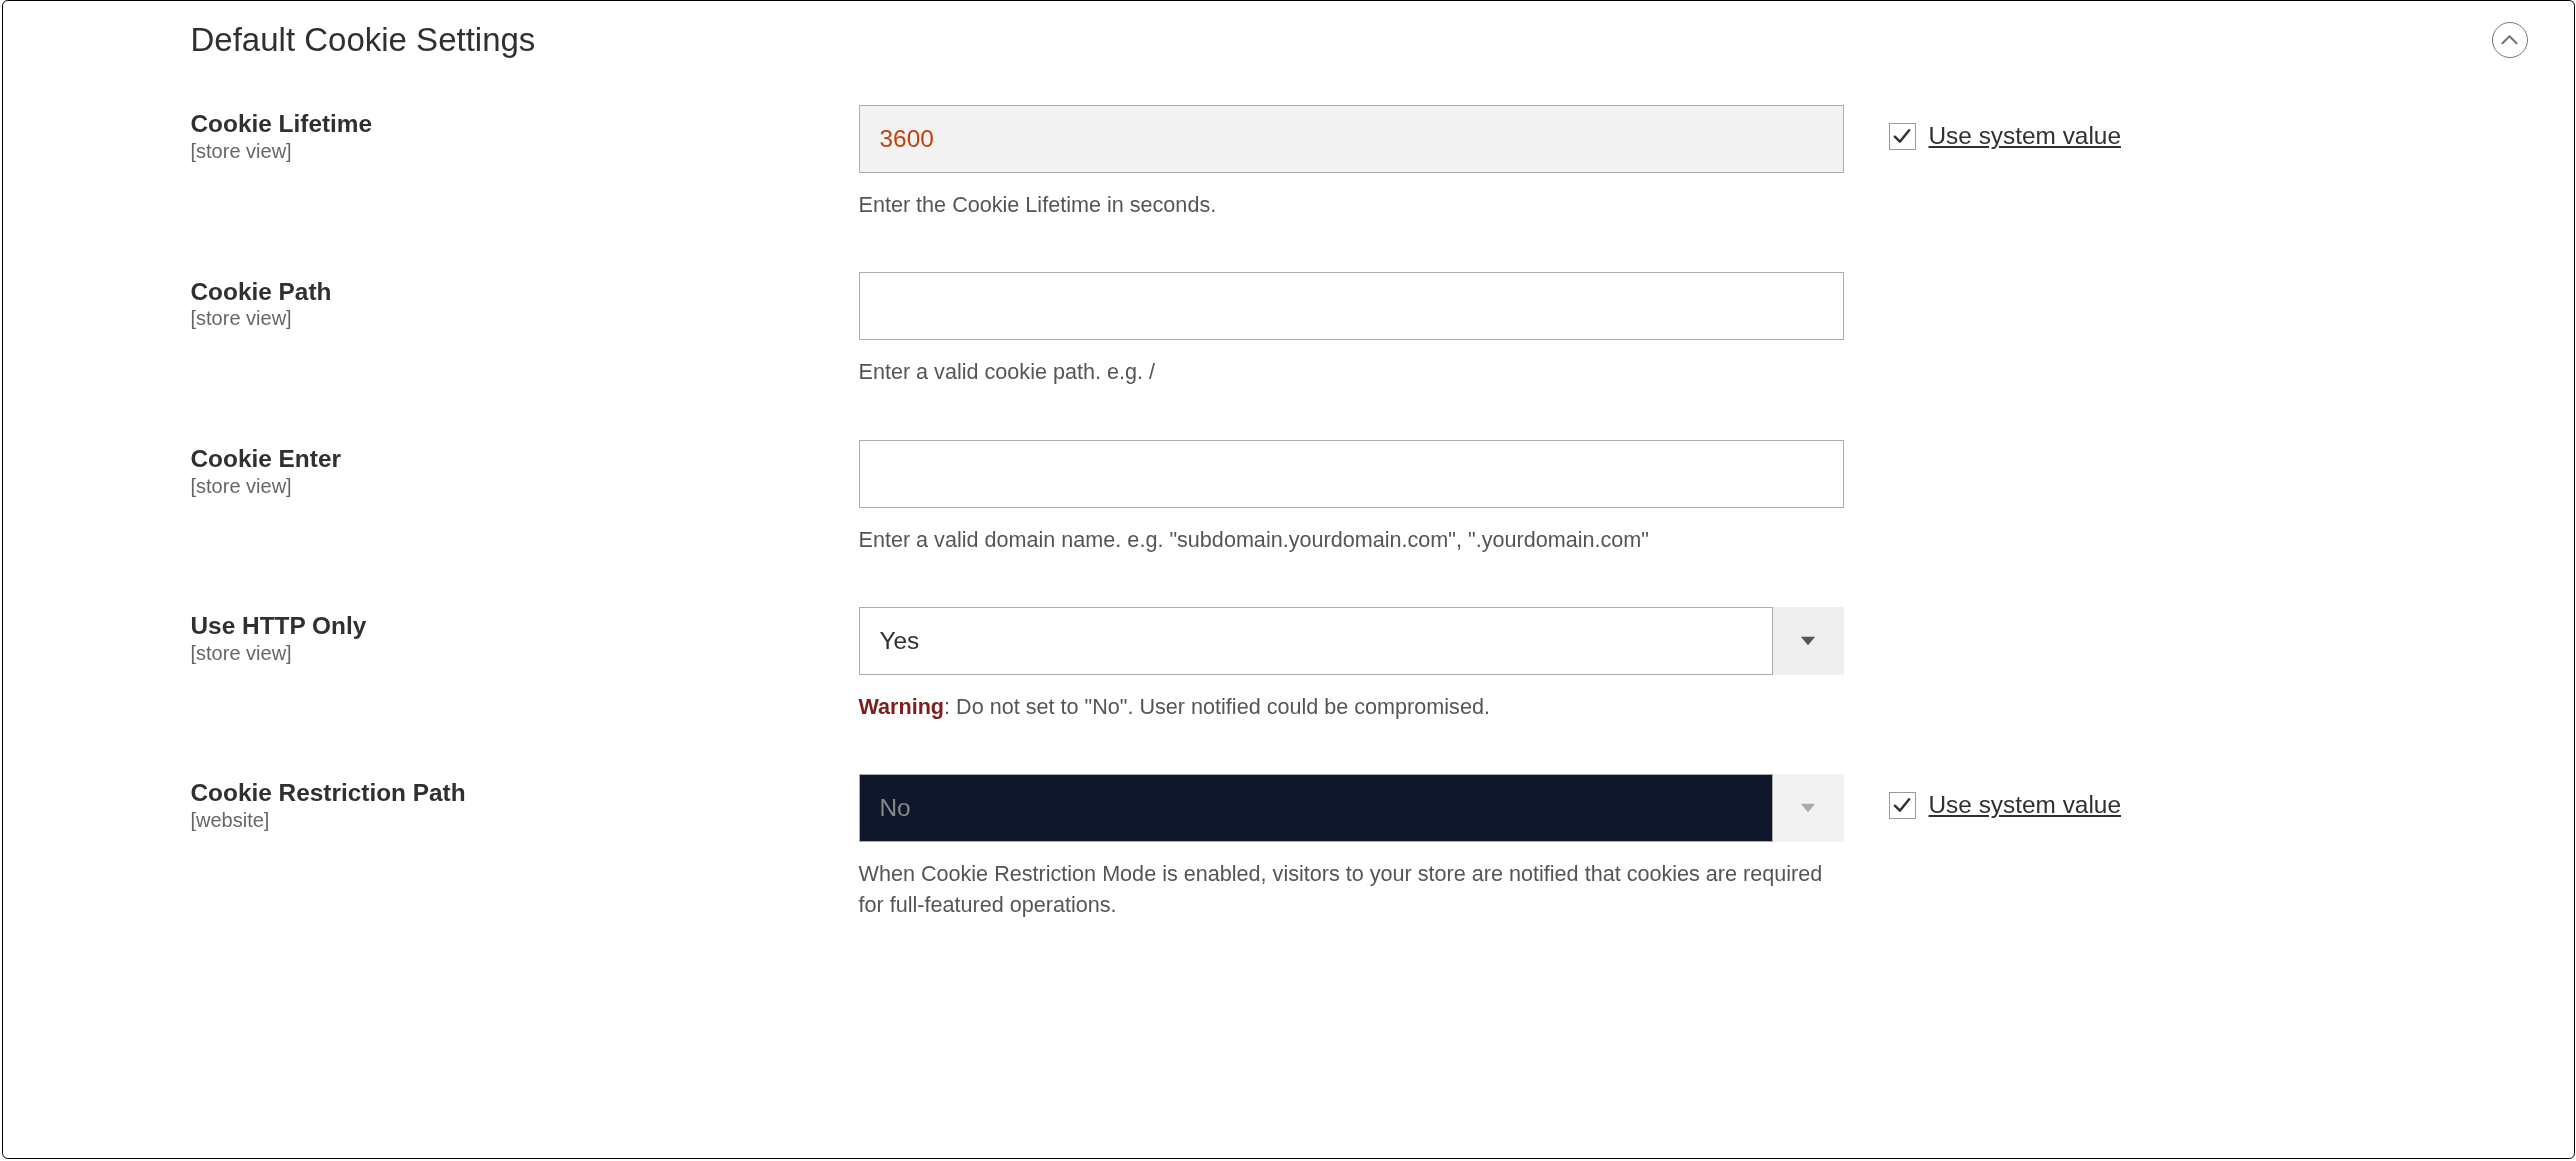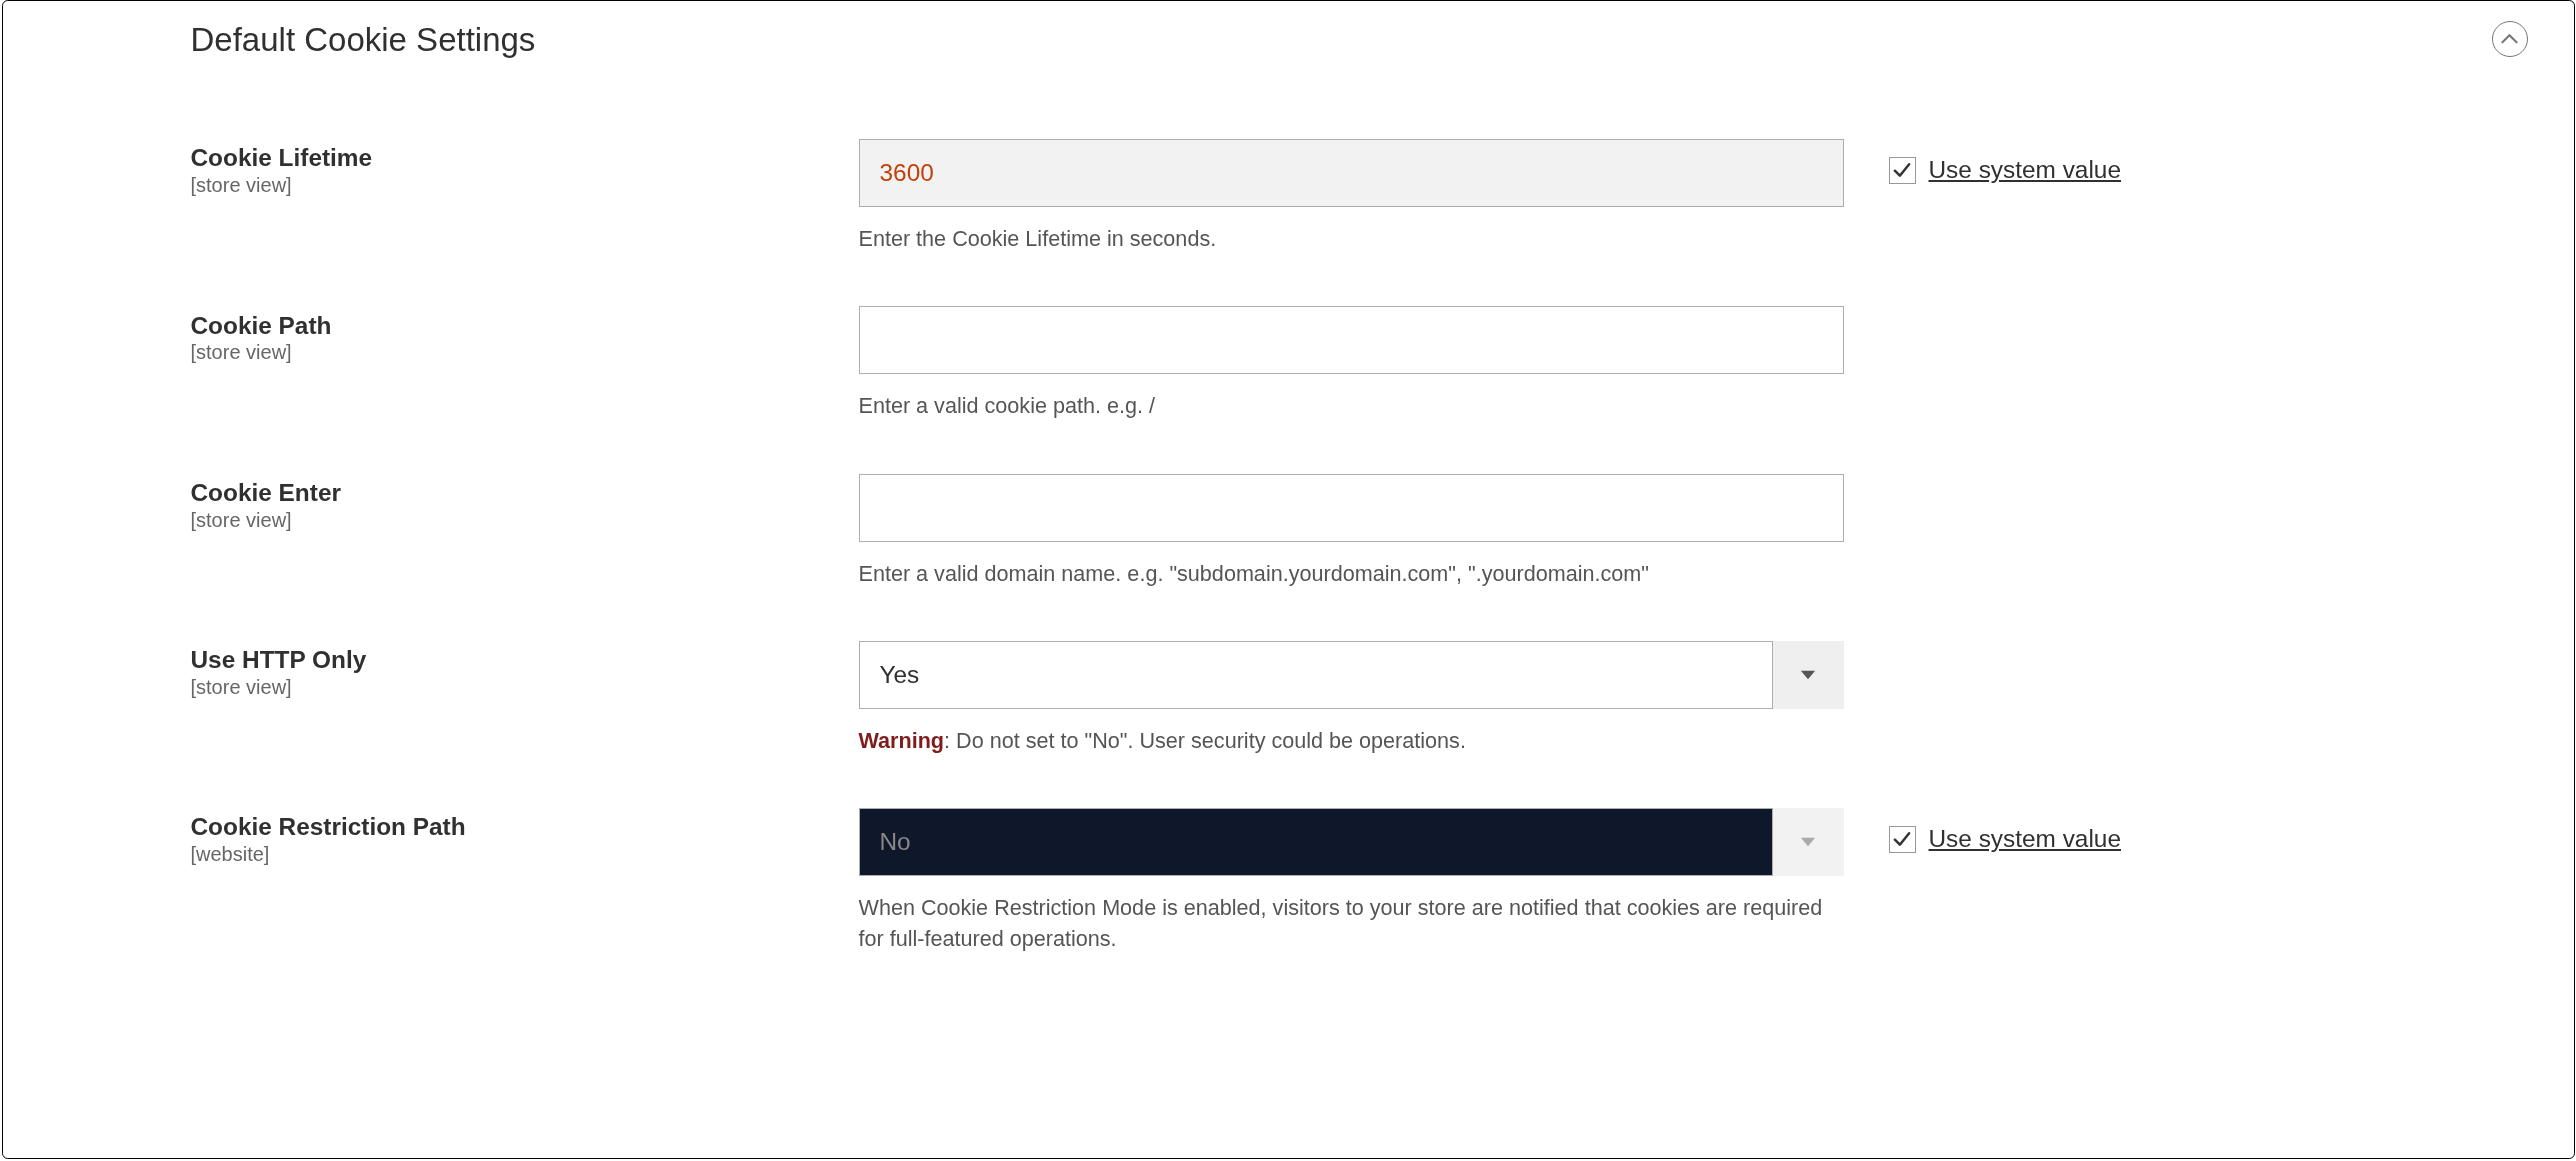--- a/index.html
+++ b/index.html
@@ -13,23 +13,23 @@
     border: 1.4px solid #000;
     border-radius: 5.8px;
     width: 2573px;
     height: 1159px;
     margin: 0 auto;
     padding: 20px 46px 29px 46px;
     position: relative;
   }
   .panel-header {
     display: flex;
-    align-items: flex-start;
+    align-items: center;
     justify-content: space-between;
-    margin-bottom: 80px;
+    margin-bottom: 46px;
   }
   .panel-title {
     font-size: 33px;
     font-weight: 400;
     color: #303030;
     padding-left: 142px;
   }
   .collapse-btn {
     width: 36px;
     height: 36px;
@@ -223,21 +223,21 @@
       <div class="input-col">
         <div class="select-wrap">
           <div class="select-display">Yes</div>
           <div class="select-arrow">
             <svg width="16" height="10" viewBox="0 0 22 14">
               <polygon points="1,1 21,1 11,13" fill="#555"></polygon>
             </svg>
           </div>
         </div>
         <div class="hint">
-          <span class="warn">Warning</span><span>: Do not set to "No". User security could be operations.</span>
+          <span class="warn">Warning</span><span>: Do not set to "No". User notified could be compromised.</span>
         </div>
       </div>
       <div class="sysval-col"></div>
     </div>
 
     <div class="field-row" style="margin-bottom:0">
       <div class="label-col">
         <span class="field-label">Cookie Restriction Path</span><br>
         <span class="field-scope">[website]</span>
       </div>

